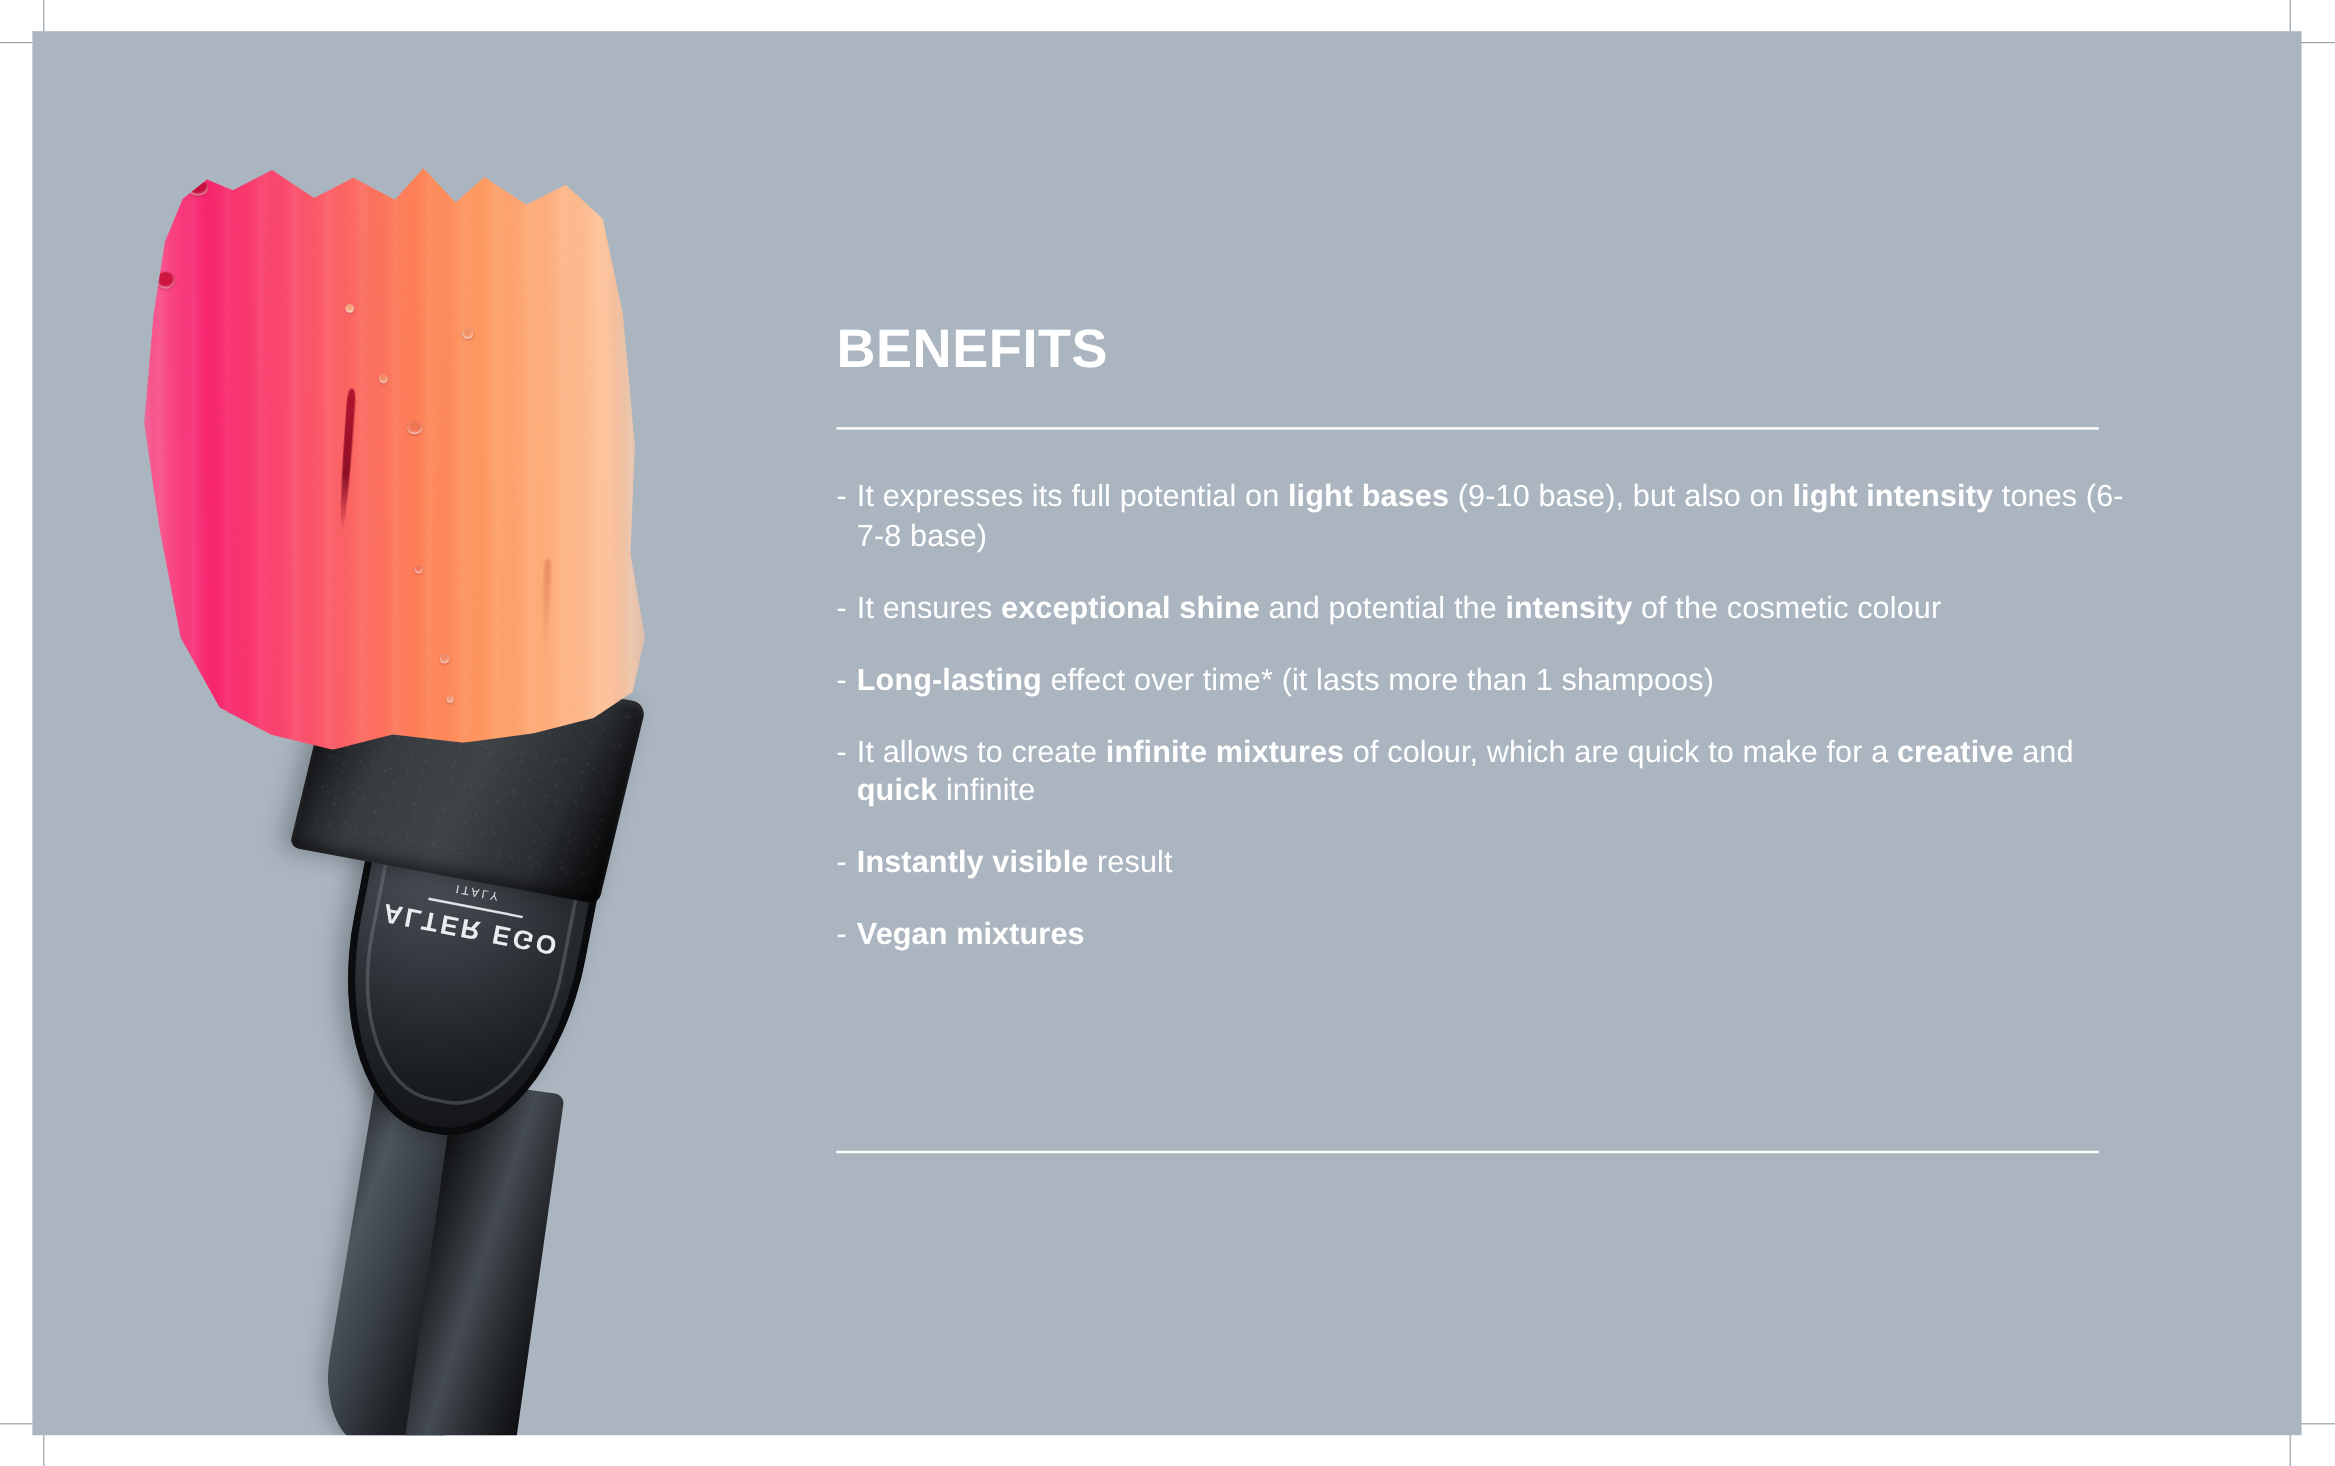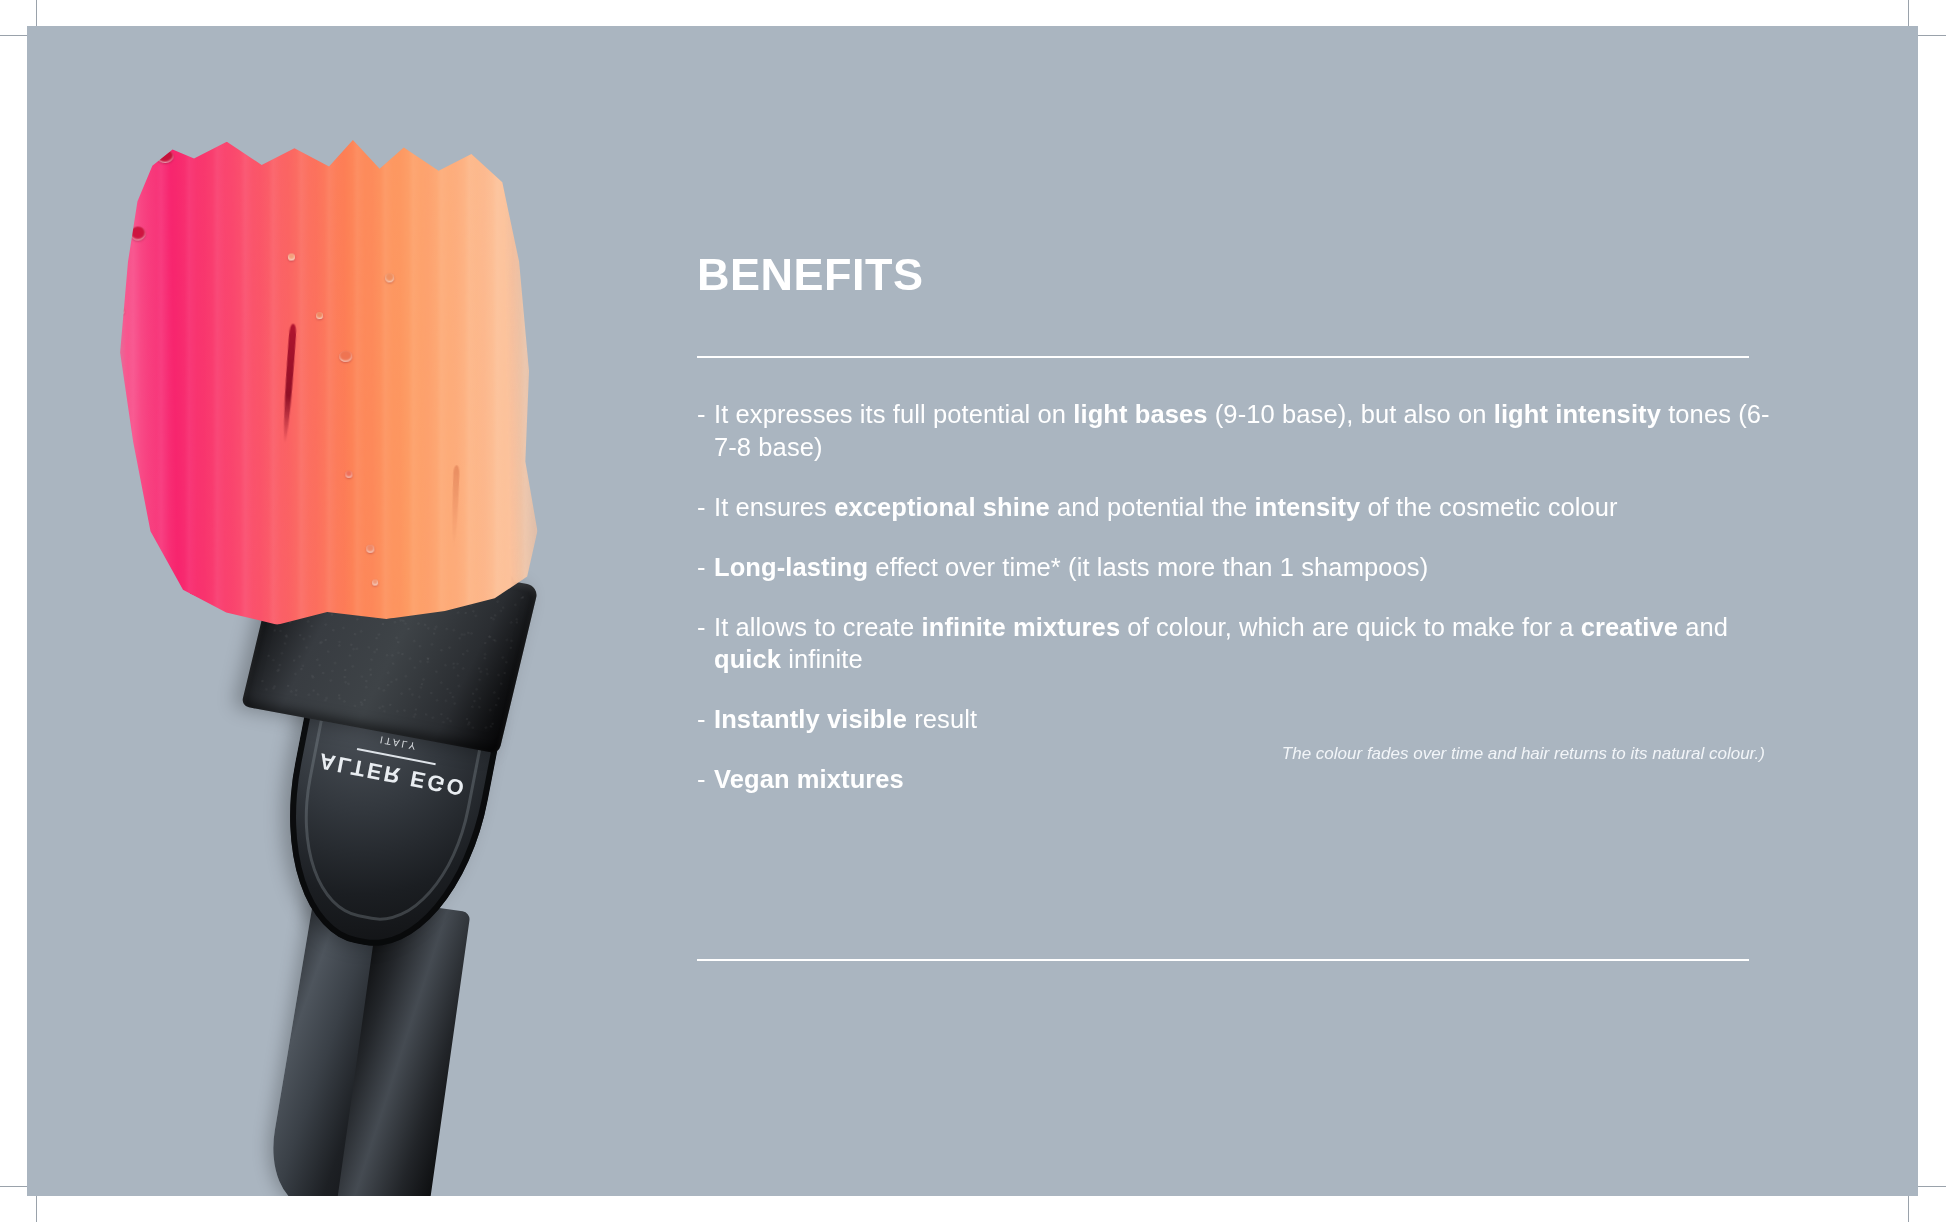--- a/index.html
+++ b/index.html
@@ -268,21 +268,21 @@
     left: 670px;
     top: 0;
     width: 1090px;
     height: 1170px;
     color: #ffffff;
   }
 
   #page-title {
     position: absolute;
     left: 0;
-    top: 196px;
+    top: 212px;
     font-size: 45px;
     font-weight: bold;
     letter-spacing: 0.5px;
     line-height: 1;
   }
 
   .divider {
     position: absolute;
     left: 0;
     width: 1052px;
@@ -393,20 +393,19 @@
       <ul id="benefit-list">
           <li class="benefit-item"><span class="benefit-dash">-</span><span>It expresses its full potential on </span><b>light bases</b><span> (9-10 base), but also on </span><b>light intensity</b><span> tones (6-7-8 base)</span></li>
           <li class="benefit-item"><span class="benefit-dash">-</span><span>It ensures </span><b>exceptional shine</b><span> and potential the </span><b>intensity</b><span> of the cosmetic colour</span></li>
           <li class="benefit-item"><span class="benefit-dash">-</span><b>Long-lasting</b><span> effect over time* (it lasts more than 1 shampoos)</span></li>
           <li class="benefit-item"><span class="benefit-dash">-</span><span>It allows to create </span><b>infinite mixtures</b><span> of colour, which are quick to make for a </span><b>creative</b><span> and </span><b>quick</b><span> infinite</span></li>
           <li class="benefit-item"><span class="benefit-dash">-</span><b>Instantly visible</b><span> result</span></li>
           <li class="benefit-item"><span class="benefit-dash">-</span><b>Vegan mixtures</b></li>
         </ul>
 
       <div id="footnote">
-        <div>The colour fades over time and hair returns to its natural colour.)</div>
       </div>
 
       <div class="divider" id="divider-bottom"></div>
     </div>
 
   </div>
 </div>
 
 </body></html>

